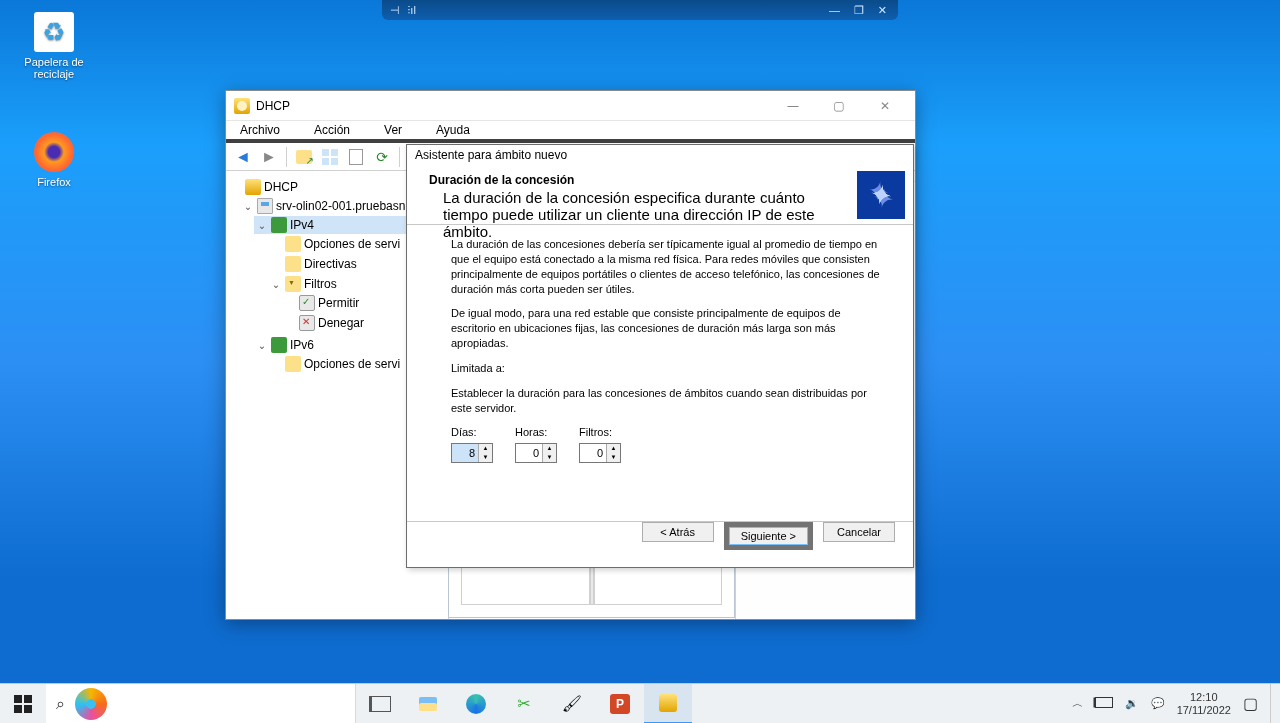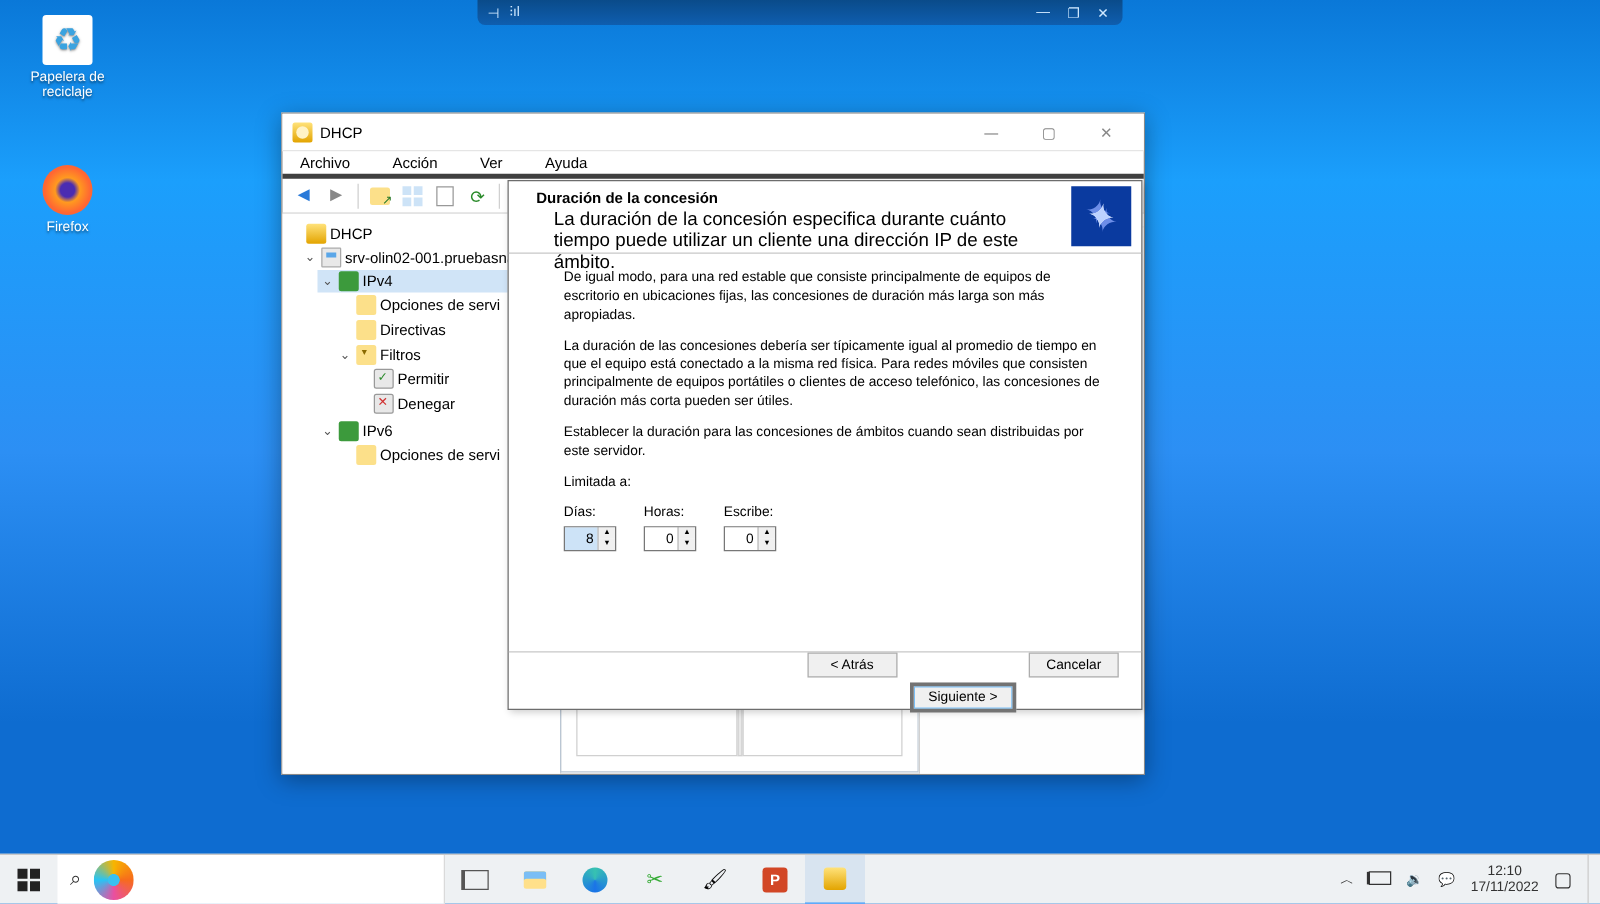--- a/index.html
+++ b/index.html
@@ -96,21 +96,21 @@
   .wizard .spinrow { display: flex; gap: 22px; margin-top: 4px; }
   .wizard .spin { display: flex; flex-direction: column; gap: 3px; }
   .wizard .spin label { font-size: 11px; }
   .wizard .spin .box { display: flex; border: 1px solid #777; width: 42px; height: 20px;}
   .wizard .spin .box input { flex: 1; border: none; text-align: right; padding-right: 3px; font-size: 11px; width: 26px; outline: none;}
   .wizard .spin .box .ud { display: flex; flex-direction: column; border-left: 1px solid #aaa; width: 14px;}
   .wizard .spin .box .ud span { flex: 1; font-size: 6px; text-align: center; line-height: 9px; background: #f0f0f0;}
   .wizard .wfooter { position: absolute; bottom: 0; left: 0; right: 0; height: 46px;
     border-top: 1px solid #c8c8c8; display: flex; align-items: flex-start; justify-content: flex-end; gap: 10px; padding-right: 18px; }
   .wizard .wfooter button { font-size: 11px; padding: 3px 12px; background: #f0f0f0; border: 1px solid #adadad; min-width: 72px;}
-  .wizard .wfooter button.primary { border: 3px solid #737373; box-shadow: inset 0 0 0 1px #7abef5; margin-top: 24px; }
+  .wizard .wfooter button.primary { border: 5px solid #737373; box-shadow: inset 0 0 0 1px #7abef5; }
   
   .taskbar { position: absolute; left: 0; right: 0; bottom: 0; height: 40px; background: #eef1f3; display: flex; align-items: center; border-top: 1px solid #c8c8c8;}
   .taskbar .start { width: 46px; height: 40px; display: flex; align-items: center; justify-content: center;}
   .taskbar .start .win { width: 18px; height: 18px; display: grid; grid-template: 1fr 1fr / 1fr 1fr; gap: 2px;}
   .taskbar .start .win span { background: #222; }
   .taskbar .search { flex: 0 0 310px; height: 40px; display: flex; align-items: center; border-right: 1px solid #dadada; background:#fff; }
   .taskbar .search .mag { margin: 0 10px; color: #333; font-size: 16px;}
   .taskbar .search input { border: none; font-size: 14px; color: #555; flex: 1; outline: none; background: transparent;}
   .taskbar .search .cortana { width: 32px; height: 32px; margin-right: 6px;
     background: radial-gradient(circle at 50% 50%, #3ac0f0 20%, transparent 22%),
@@ -298,30 +298,31 @@
         <div class="row2">
           <span>nes adicionales</span>
           <span class="arr-r"></span>
         </div>
       </div>
     </div>
   </div>
 </div>
 
 <div class="wizard">
+  <div class="wtitle">Asistente para ámbito nuevo</div>
   <div class="wheader">
     <b>Duración de la concesión</b>
     <div class="sub">La duración de la concesión especifica durante cuánto tiempo puede utilizar un cliente una dirección IP de este ámbito.</div>
     <div class="wimg"></div>
   </div>
   <div class="wbody">
+    <p>La duración de las concesiones debería ser típicamente igual al promedio de tiempo en que el equipo está conectado a la misma red física. Para redes móviles que consisten principalmente de equipos portátiles o clientes de acceso telefónico, las concesiones de duración más corta pueden ser útiles.</p>
     <p>De igual modo, para una red estable que consiste principalmente de equipos de escritorio en ubicaciones fijas, las concesiones de duración más larga son más apropiadas.</p>
-    <p>La duración de las concesiones debería ser típicamente igual al promedio de tiempo en que el equipo está conectado a la misma red física. Para redes móviles que consisten principalmente de equipos portátiles o clientes de acceso telefónico, las concesiones de duración más corta pueden ser útiles.</p>
+    <p>Limitada a:</p>
     <p>Establecer la duración para las concesiones de ámbitos cuando sean distribuidas por este servidor.</p>
-    <p>Limitada a:</p>
     <div class="spinrow">
       <div class="spin">
         <label>Días:</label>
         <div class="box">
           <input style="background: rgb(205, 227, 247);" value="8">
           <div class="ud">
               <span>▲</span>
               <span>▼</span>
             </div>
         </div>
@@ -330,21 +331,21 @@
         <label>Horas:</label>
         <div class="box">
           <input value="0" style="">
           <div class="ud">
               <span>▲</span>
               <span>▼</span>
             </div>
         </div>
       </div>
       <div class="spin">
-        <label>Escribe:</label>
+        <label>Filtros:</label>
         <div class="box">
           <input value="0" style="">
           <div class="ud">
               <span>▲</span>
               <span>▼</span>
             </div>
         </div>
       </div>
     </div>
   </div>

